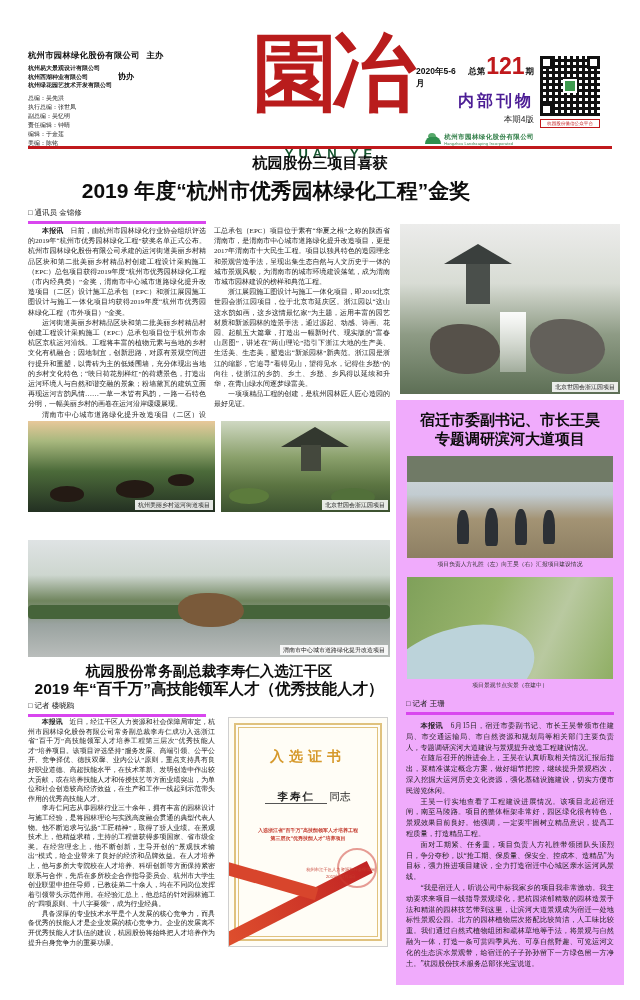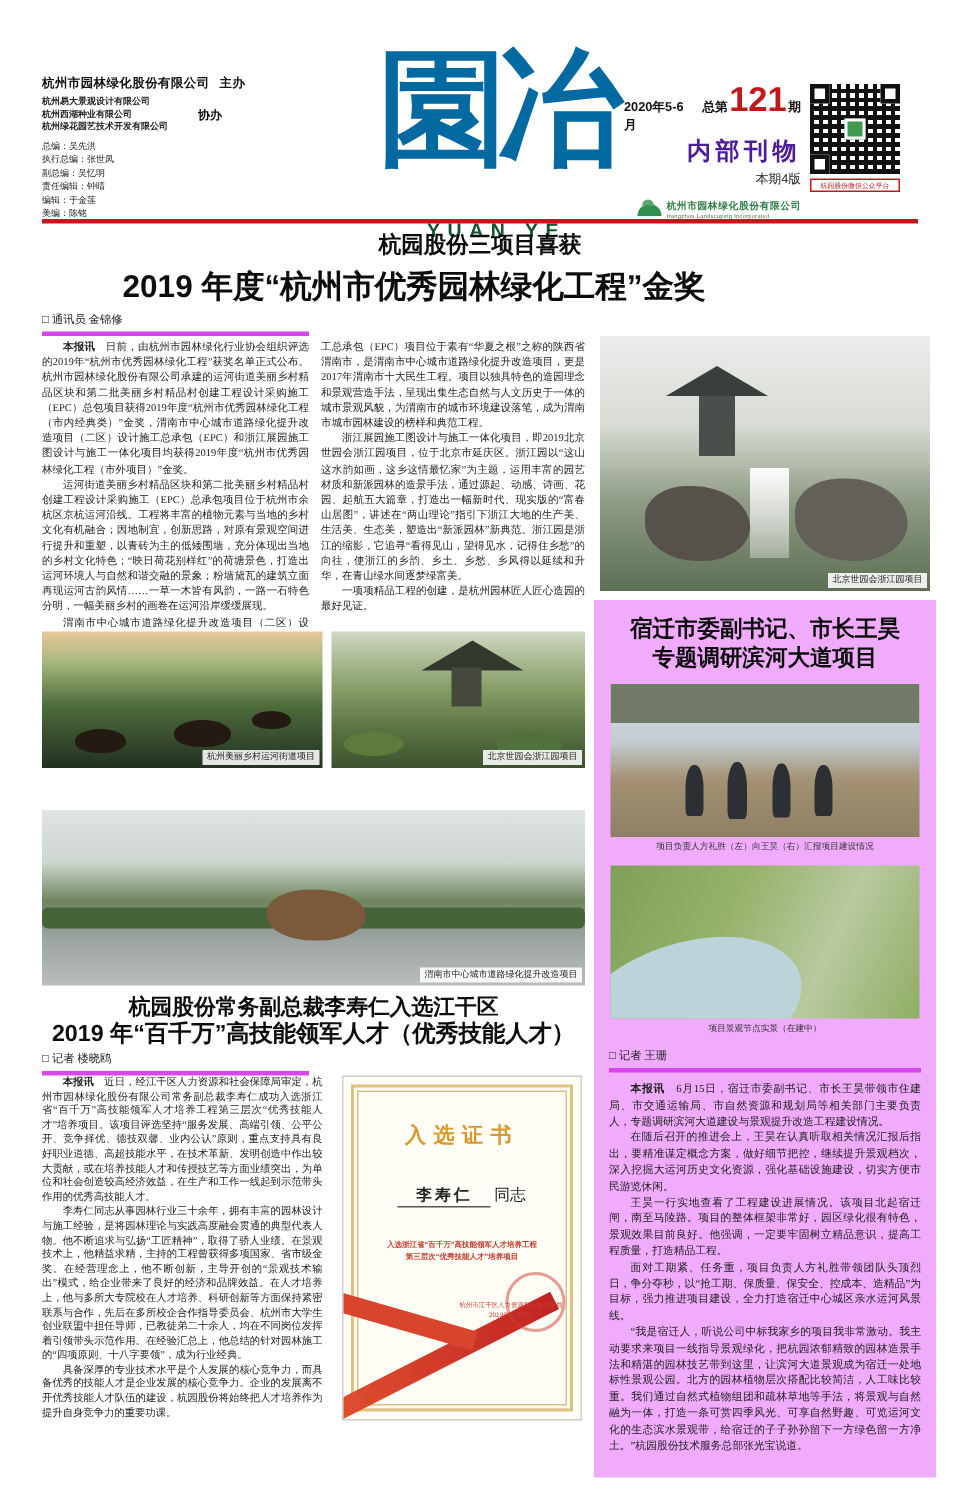--- a/index.html
+++ b/index.html
@@ -3,24 +3,24 @@
 <meta charset="utf-8">
 <style>
   html,body{margin:0;padding:0;background:#f2f2f2;}
   .page{position:relative;width:640px;height:1000px;background:#fff;margin:0 auto;
         font-family:"Liberation Sans",sans-serif;color:#1c1c1c;overflow:hidden;}
   .abs{position:absolute;}
   
   .org-line{font-size:8.3px;font-weight:bold;color:#111;letter-spacing:.3px;}
   .co-wrap{display:flex;align-items:center;margin-top:3px;}
   .co-list{font-size:6px;line-height:8.6px;color:#222;font-weight:bold;}
-  .co-role{font-size:8px;font-weight:bold;margin-left:20px;color:#111;}
+  .co-role{font-size:8px;font-weight:bold;margin-left:6px;color:#111;}
   .staff{margin-top:4px;font-size:6px;line-height:9px;color:#222;}
   .big-title{font-family:"Liberation Serif","DejaVu Serif",serif;font-weight:bold;
-             color:#0369a1;font-size:84px;line-height:96px;letter-spacing:-6px;text-align:center;}
+             color:#b91c1c;font-size:84px;line-height:96px;letter-spacing:-6px;text-align:center;}
   .pinyin{color:#14532d;font-weight:bold;font-size:13px;letter-spacing:5px;text-align:center;margin-top:24px;}
   .issue-line{display:flex;align-items:baseline;justify-content:flex-end;color:#111;}
   .issue-line .sm{font-size:8.5px;font-weight:bold;}
   .issue-num{font-size:23px;font-weight:bold;color:#c0191c;line-height:20px;margin:0 1px;}
   .pub-type{font-size:16px;color:#4c1d95;letter-spacing:3px;text-align:right;margin-top:1px;font-weight:bold;}
   .edition{font-size:8.5px;text-align:right;color:#222;margin-top:2px;}
   .logo-row{display:flex;align-items:center;justify-content:flex-end;margin-top:7px;gap:3px;}
   .logo-ic{width:16px;height:8px;background:#2f8f4e;border-radius:50% 50% 0 0/100% 100% 0 0;position:relative;}
   .logo-ic:after{content:"";position:absolute;left:3px;top:-3px;width:8px;height:4px;background:#57a86b;border-radius:50% 50% 0 0/100% 100% 0 0;}
   .logo-cn{font-size:6.5px;font-weight:bold;color:#2f7d46;letter-spacing:.4px;}

